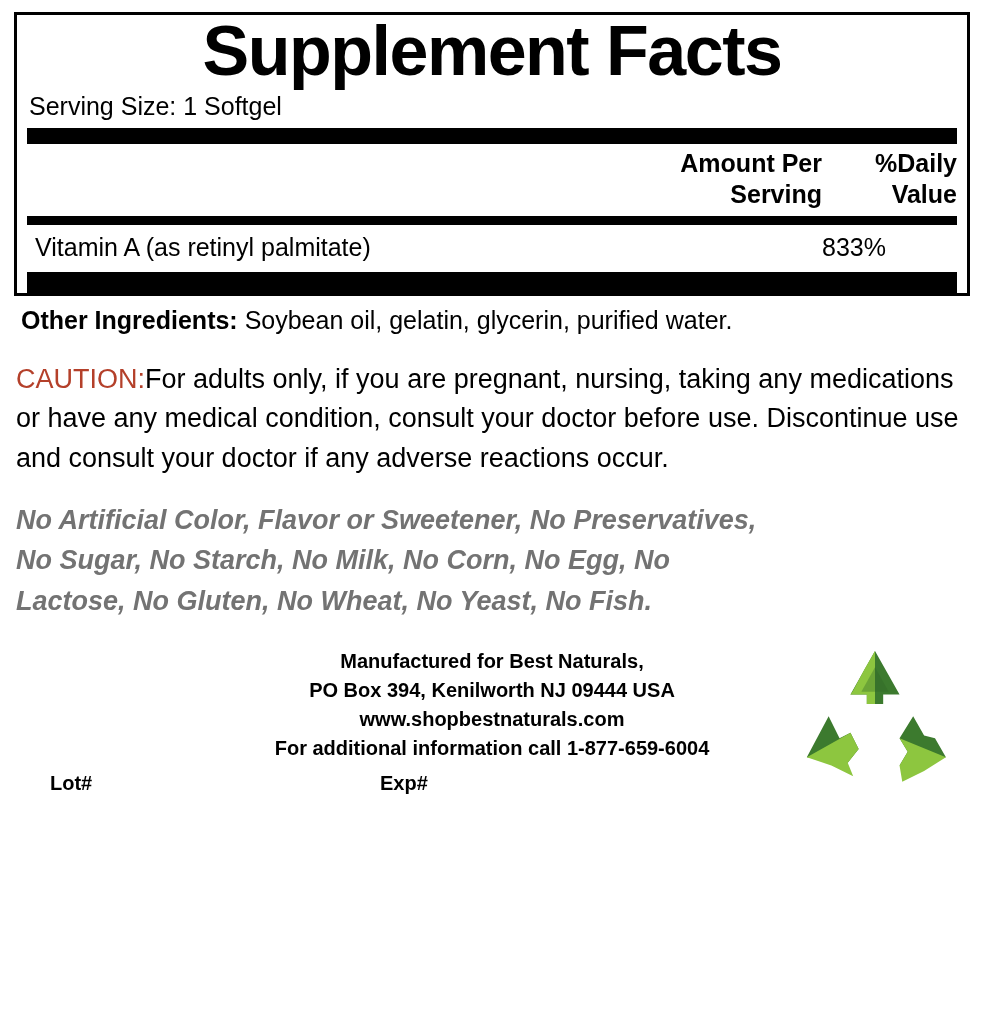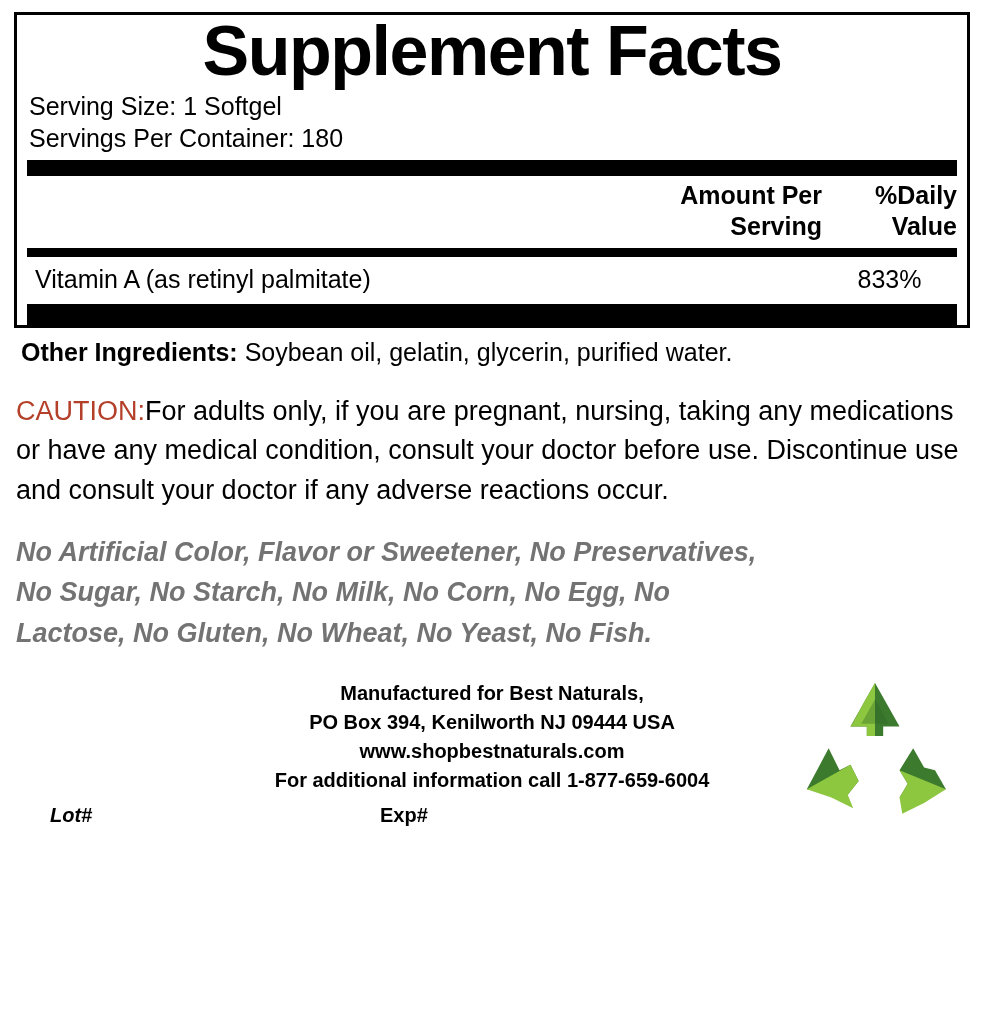--- a/index.html
+++ b/index.html
@@ -90,21 +90,21 @@
   .nutrient-name {
     flex: 1;
     margin-left: 8px;
   }
   .nutrient-amount {
     width: 250px;
     text-align: right;
   }
   .nutrient-dv {
     width: 135px;
-    text-align: center;
+    text-align: left;
   }
 
   
   .other-ing {
     font-size: 25px;
     margin: 9px 0 0 7px;
     line-height: 1.25;
   }
   .other-ing b { font-weight: bold; }
 
@@ -138,21 +138,21 @@
     font-size: 20px;
     line-height: 1.45;
   }
   .footer .bold { font-weight: bold; }
   .footer-lot {
     display: flex;
     margin-top: 6px;
     font-weight: bold;
     padding-left: 36px;
   }
-  .footer-lot .lot { width: 330px; text-align: left; font-style: italic; }
+  .footer-lot .lot { width: 330px; text-align: left; }
   .footer-lot .exp { text-align: left; }
 
   
   .recycle {
     position: absolute;
     right: 10px;
     bottom: 8px;
     width: 170px;
     height: 150px;
   }
@@ -160,21 +160,20 @@
 </head>
 <body>
 
 <div class="label">
 
   <div class="facts-panel">
 
     <div class="facts-title">Supplement Facts</div>
 
     <div class="serving-line">Serving Size: 1 Softgel</div>
-    <div class="serving-line">Servings Per Container: 180</div>
 
     <div class="rule-thick"></div>
 
     <div class="head-row">
       <div class="head-col head-amount">
         <div>Amount Per</div>
         <div>Serving</div>
       </div>
       <div class="head-col head-dv">
         <div>%Daily</div>

